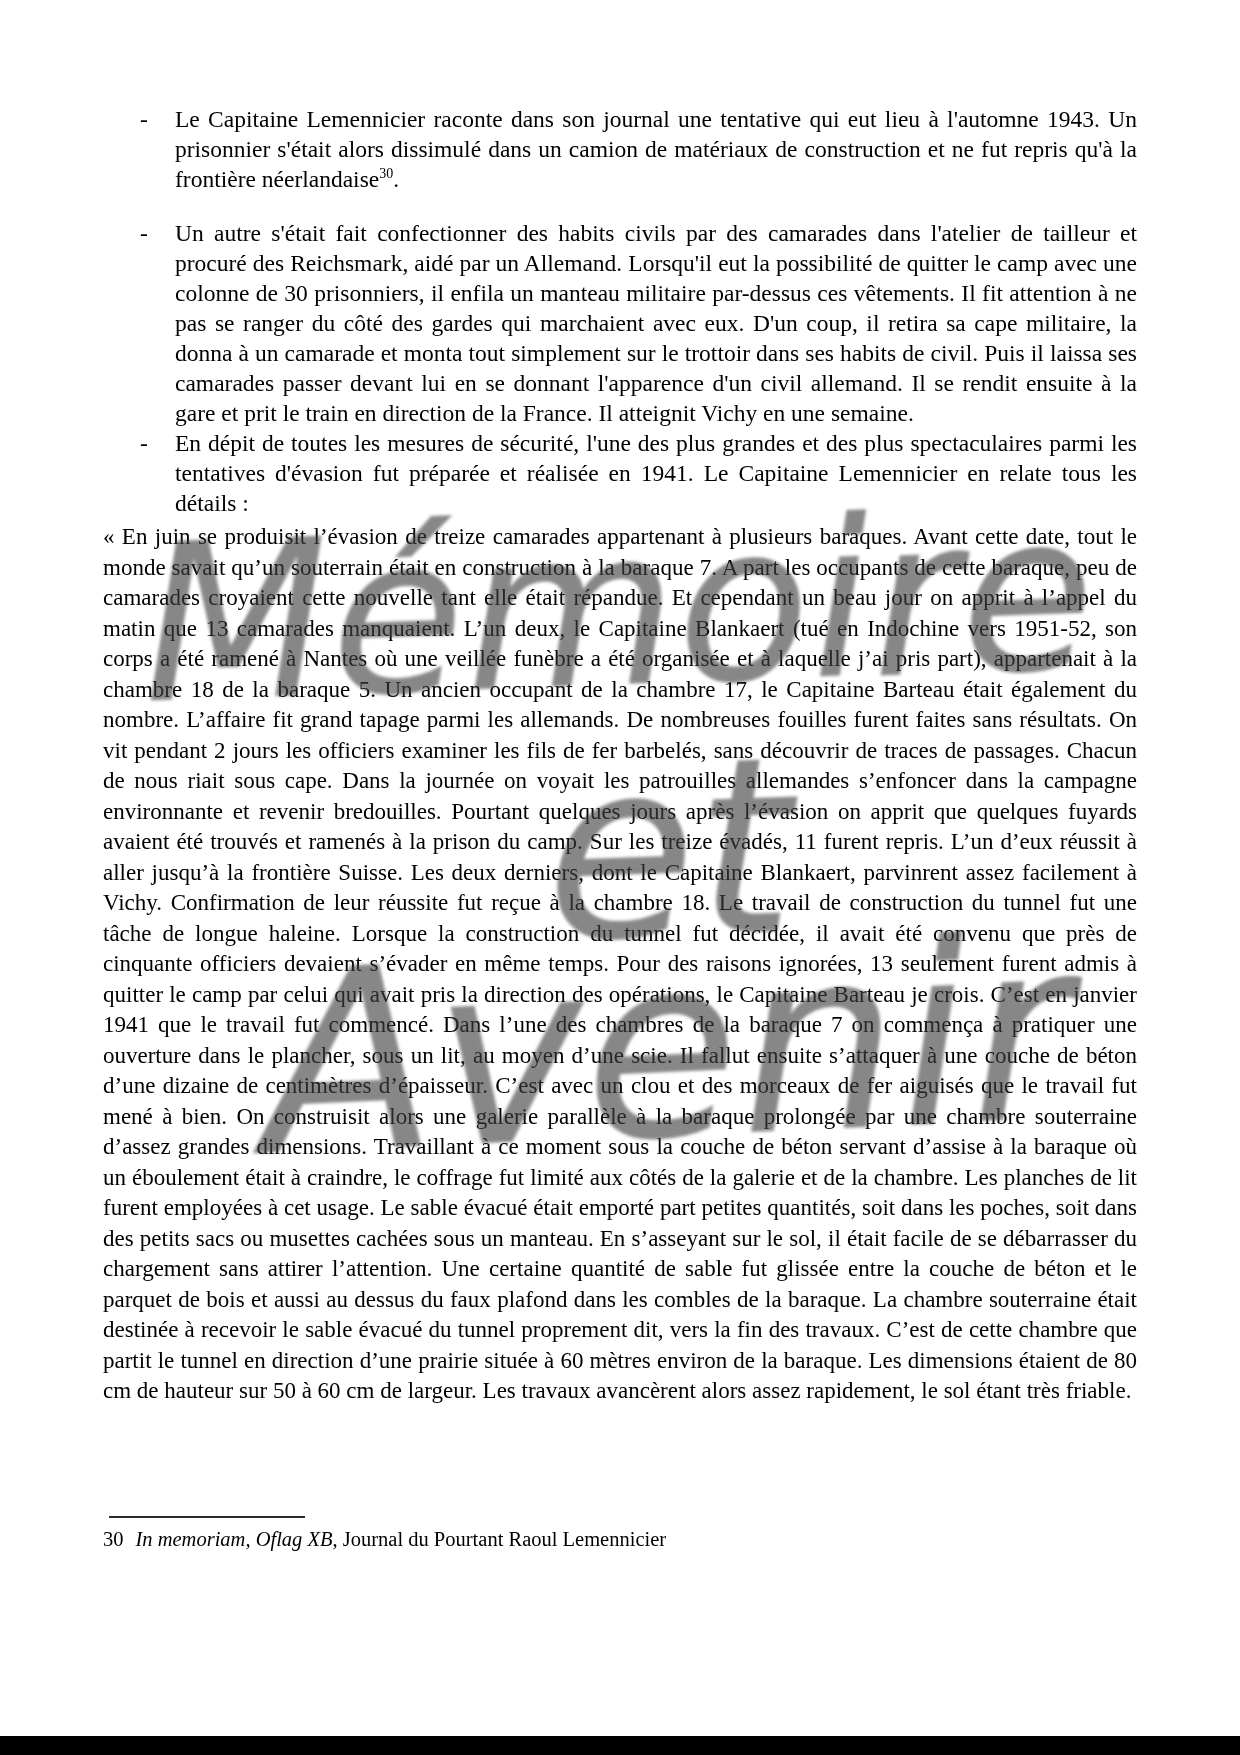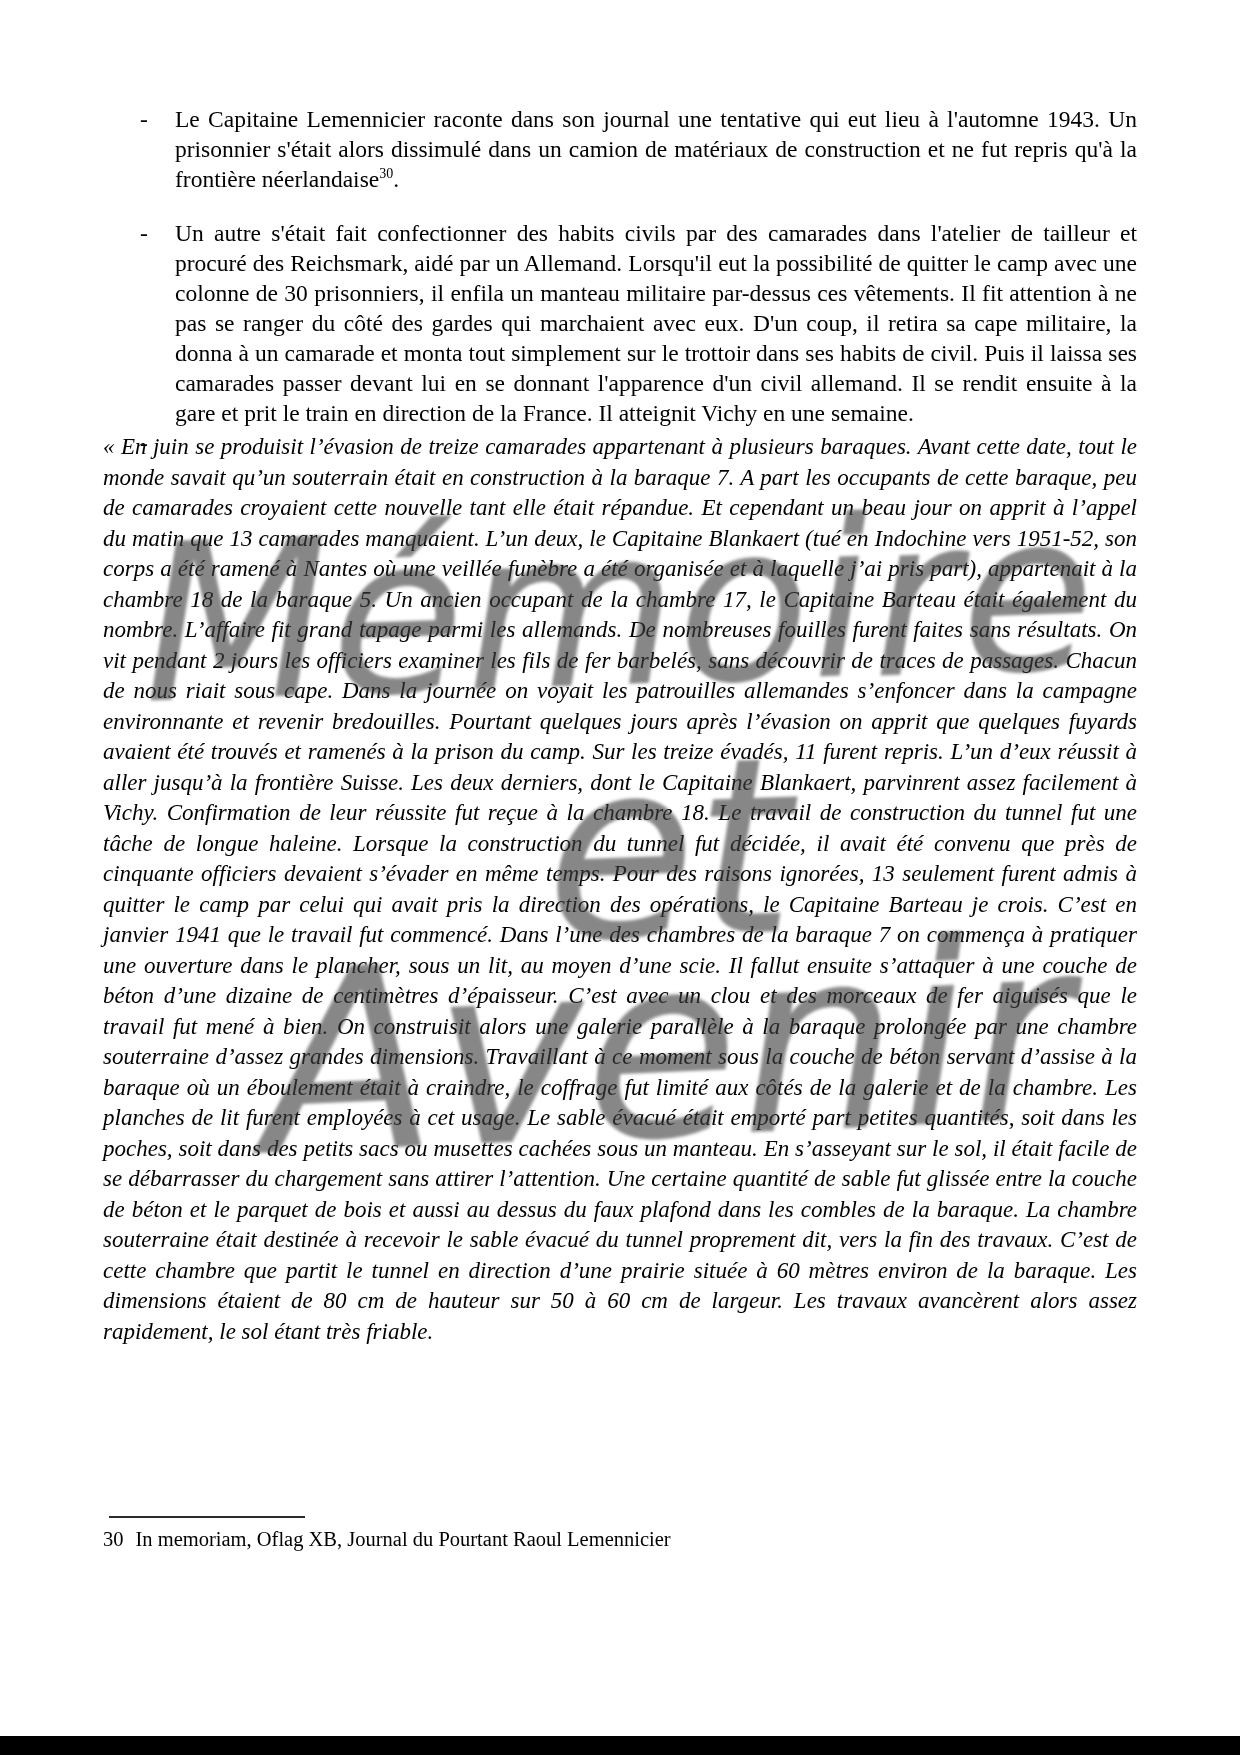--- a/index.html
+++ b/index.html
@@ -30,21 +30,20 @@
     position:absolute;
     left:37px; top:0;
   }
   .bullet.gap-after { margin-bottom:24px; }
   sup.fnref {
     font-size:14px;
     line-height:0;
     vertical-align:super;
   }
   .quote {
-    font-style:italic;
     text-align:justify;
     font-size:23px;
     line-height:30.5px;
     margin-top:4px;
   }
   
   .footnote-area {
     position:absolute;
     left:103px; top:1516px;
     width:1034px;
@@ -54,21 +53,21 @@
     width:196px;
     border-top:2px solid #2b2b2b;
     margin-left:6px;
     margin-bottom:8px;
   }
   .footnote {
     font-size:20.5px;
     line-height:26px;
   }
   .footnote .fn-num { margin-right:12px; }
-  .footnote .fn-italic { }
+  .footnote .fn-italic { font-style:italic; }
   
   .watermark { position:absolute; inset:0; z-index:5; pointer-events:none; }
   .wm {
     position:absolute;
     font-family:"DejaVu Sans", sans-serif;
     font-style:italic;
     font-weight:400;
     line-height:1;
     color:#3f3f3f;
     opacity:0.62;
@@ -99,20 +98,21 @@
       <span>Le Capitaine Lemennicier raconte dans son journal une tentative qui eut lieu à l'automne 1943. Un prisonnier s'était alors dissimulé dans un camion de matériaux de construction et ne fut repris qu'à la frontière néerlandaise</span><sup class="fnref">30</sup><span>.</span>
     </div>
 
     <div class="bullet">
       <span class="dash">-</span>
       <span>Un autre s'était fait confectionner des habits civils par des camarades dans l'atelier de tailleur et procuré des Reichsmark, aidé par un Allemand. Lorsqu'il eut la possibilité de quitter le camp avec une colonne de 30 prisonniers, il enfila un manteau militaire par-dessus ces vêtements. Il fit attention à ne pas se ranger du côté des gardes qui marchaient avec eux. D'un coup, il retira sa cape militaire, la donna à un camarade et monta tout simplement sur le trottoir dans ses habits de civil. Puis il laissa ses camarades passer devant lui en se donnant l'apparence d'un civil allemand. Il se rendit ensuite à la gare et prit le train en direction de la France. Il atteignit Vichy en une semaine.</span>
     </div>
 
     <div class="bullet">
       <span class="dash">-</span>
+      <span>En dépit de toutes les mesures de sécurité, l'une des plus grandes et des plus spectaculaires parmi les tentatives d'évasion fut préparée et réalisée en 1941. Le Capitaine Lemennicier en relate tous les détails :</span>
     </div>
 
     <p class="quote">« En juin se produisit l’évasion de treize camarades appartenant à plusieurs baraques. Avant cette date, tout le monde savait qu’un souterrain était en construction à la baraque 7. A part les occupants de cette baraque, peu de camarades croyaient cette nouvelle tant elle était répandue. Et cependant un beau jour on apprit à l’appel du matin que 13 camarades manquaient. L’un deux, le Capitaine Blankaert (tué en Indochine vers 1951-52, son corps a été ramené à Nantes où une veillée funèbre a été organisée et à laquelle j’ai pris part), appartenait à la chambre 18 de la baraque 5. Un ancien occupant de la chambre 17, le Capitaine Barteau était également du nombre. L’affaire fit grand tapage parmi les allemands. De nombreuses fouilles furent faites sans résultats. On vit pendant 2 jours les officiers examiner les fils de fer barbelés, sans découvrir de traces de passages. Chacun de nous riait sous cape. Dans la journée on voyait les patrouilles allemandes s’enfoncer dans la campagne environnante et revenir bredouilles. Pourtant quelques jours après l’évasion on apprit que quelques fuyards avaient été trouvés et ramenés à la prison du camp. Sur les treize évadés, 11 furent repris. L’un d’eux réussit à aller jusqu’à la frontière Suisse. Les deux derniers, dont le Capitaine Blankaert, parvinrent assez facilement à Vichy. Confirmation de leur réussite fut reçue à la chambre 18. Le travail de construction du tunnel fut une tâche de longue haleine. Lorsque la construction du tunnel fut décidée, il avait été convenu que près de cinquante officiers devaient s’évader en même temps. Pour des raisons ignorées, 13 seulement furent admis à quitter le camp par celui qui avait pris la direction des opérations, le Capitaine Barteau je crois. C’est en janvier 1941 que le travail fut commencé. Dans l’une des chambres de la baraque 7 on commença à pratiquer une ouverture dans le plancher, sous un lit, au moyen d’une scie. Il fallut ensuite s’attaquer à une couche de béton d’une dizaine de centimètres d’épaisseur. C’est avec un clou et des morceaux de fer aiguisés que le travail fut mené à bien. On construisit alors une galerie parallèle à la baraque prolongée par une chambre souterraine d’assez grandes dimensions. Travaillant à ce moment sous la couche de béton servant d’assise à la baraque où un éboulement était à craindre, le coffrage fut limité aux côtés de la galerie et de la chambre. Les planches de lit furent employées à cet usage. Le sable évacué était emporté part petites quantités, soit dans les poches, soit dans des petits sacs ou musettes cachées sous un manteau. En s’asseyant sur le sol, il était facile de se débarrasser du chargement sans attirer l’attention. Une certaine quantité de sable fut glissée entre la couche de béton et le parquet de bois et aussi au dessus du faux plafond dans les combles de la baraque. La chambre souterraine était destinée à recevoir le sable évacué du tunnel proprement dit, vers la fin des travaux. C’est de cette chambre que partit le tunnel en direction d’une prairie située à 60 mètres environ de la baraque. Les dimensions étaient de 80 cm de hauteur sur 50 à 60 cm de largeur. Les travaux avancèrent alors assez rapidement, le sol étant très friable.</p>
 
   </div>
 
   <div class="footnote-area">
     <div class="footnote-sep"></div>
     <p class="footnote">
       <span class="fn-num">30</span><span class="fn-italic">In memoriam, Oflag XB</span><span>, Journal du Pourtant Raoul Lemennicier</span>

